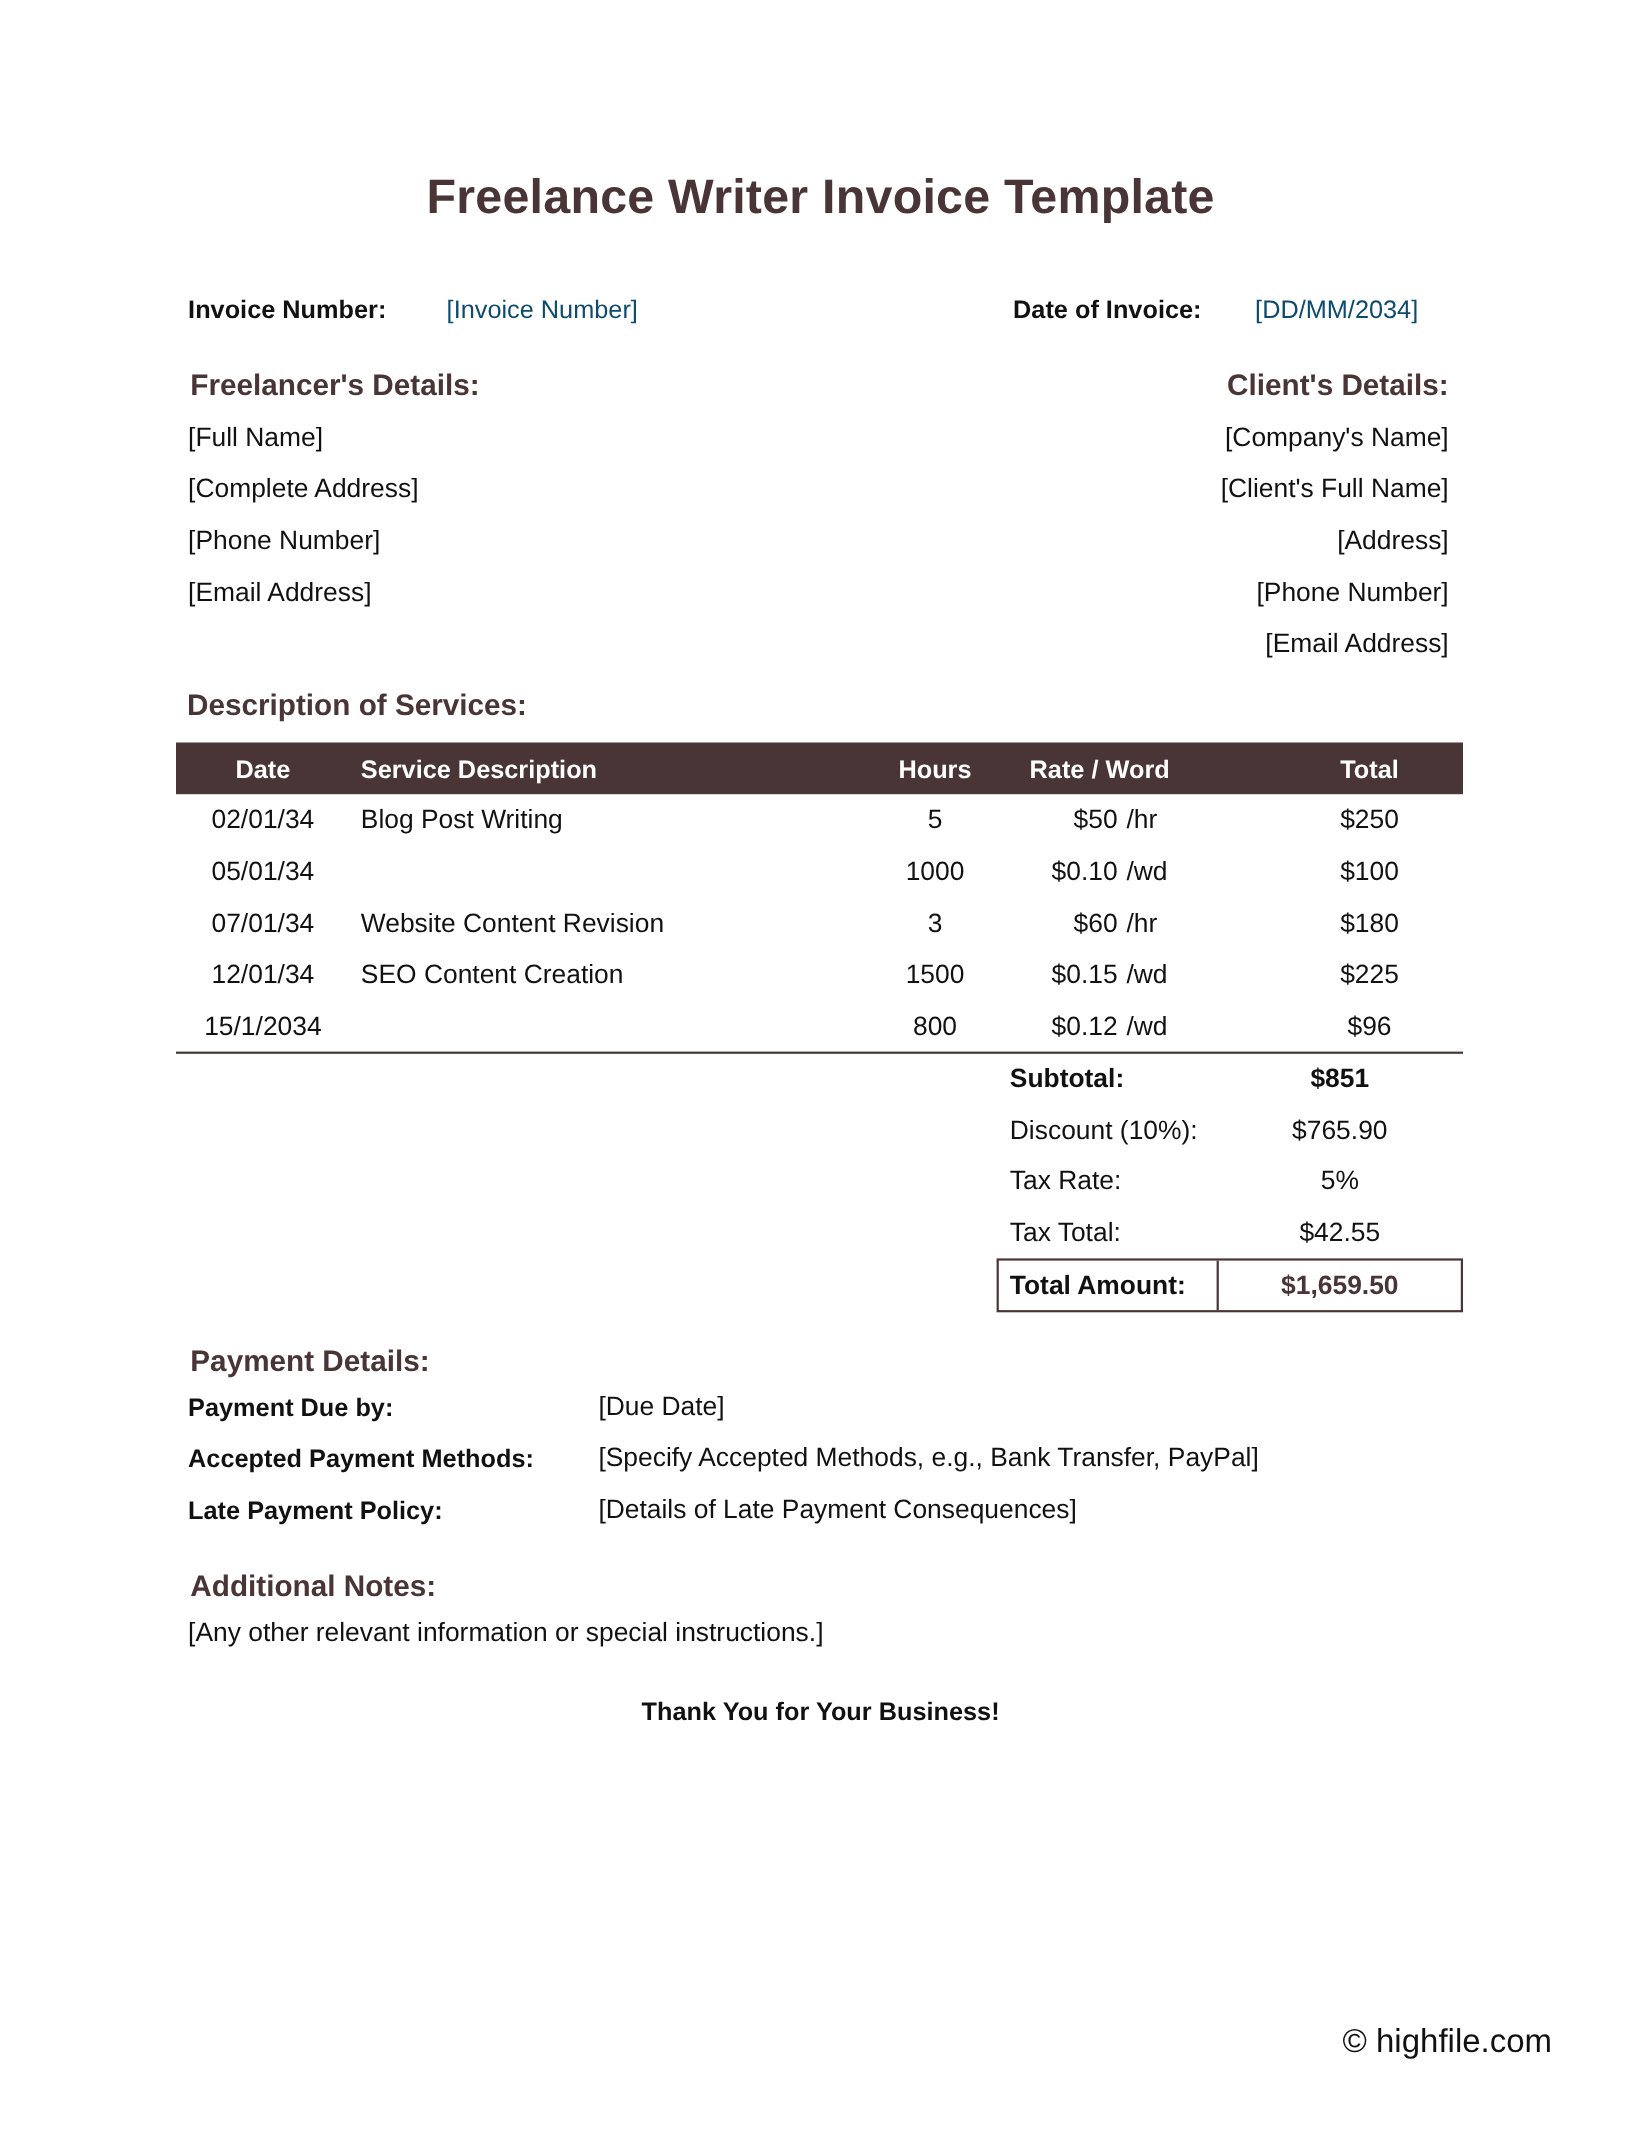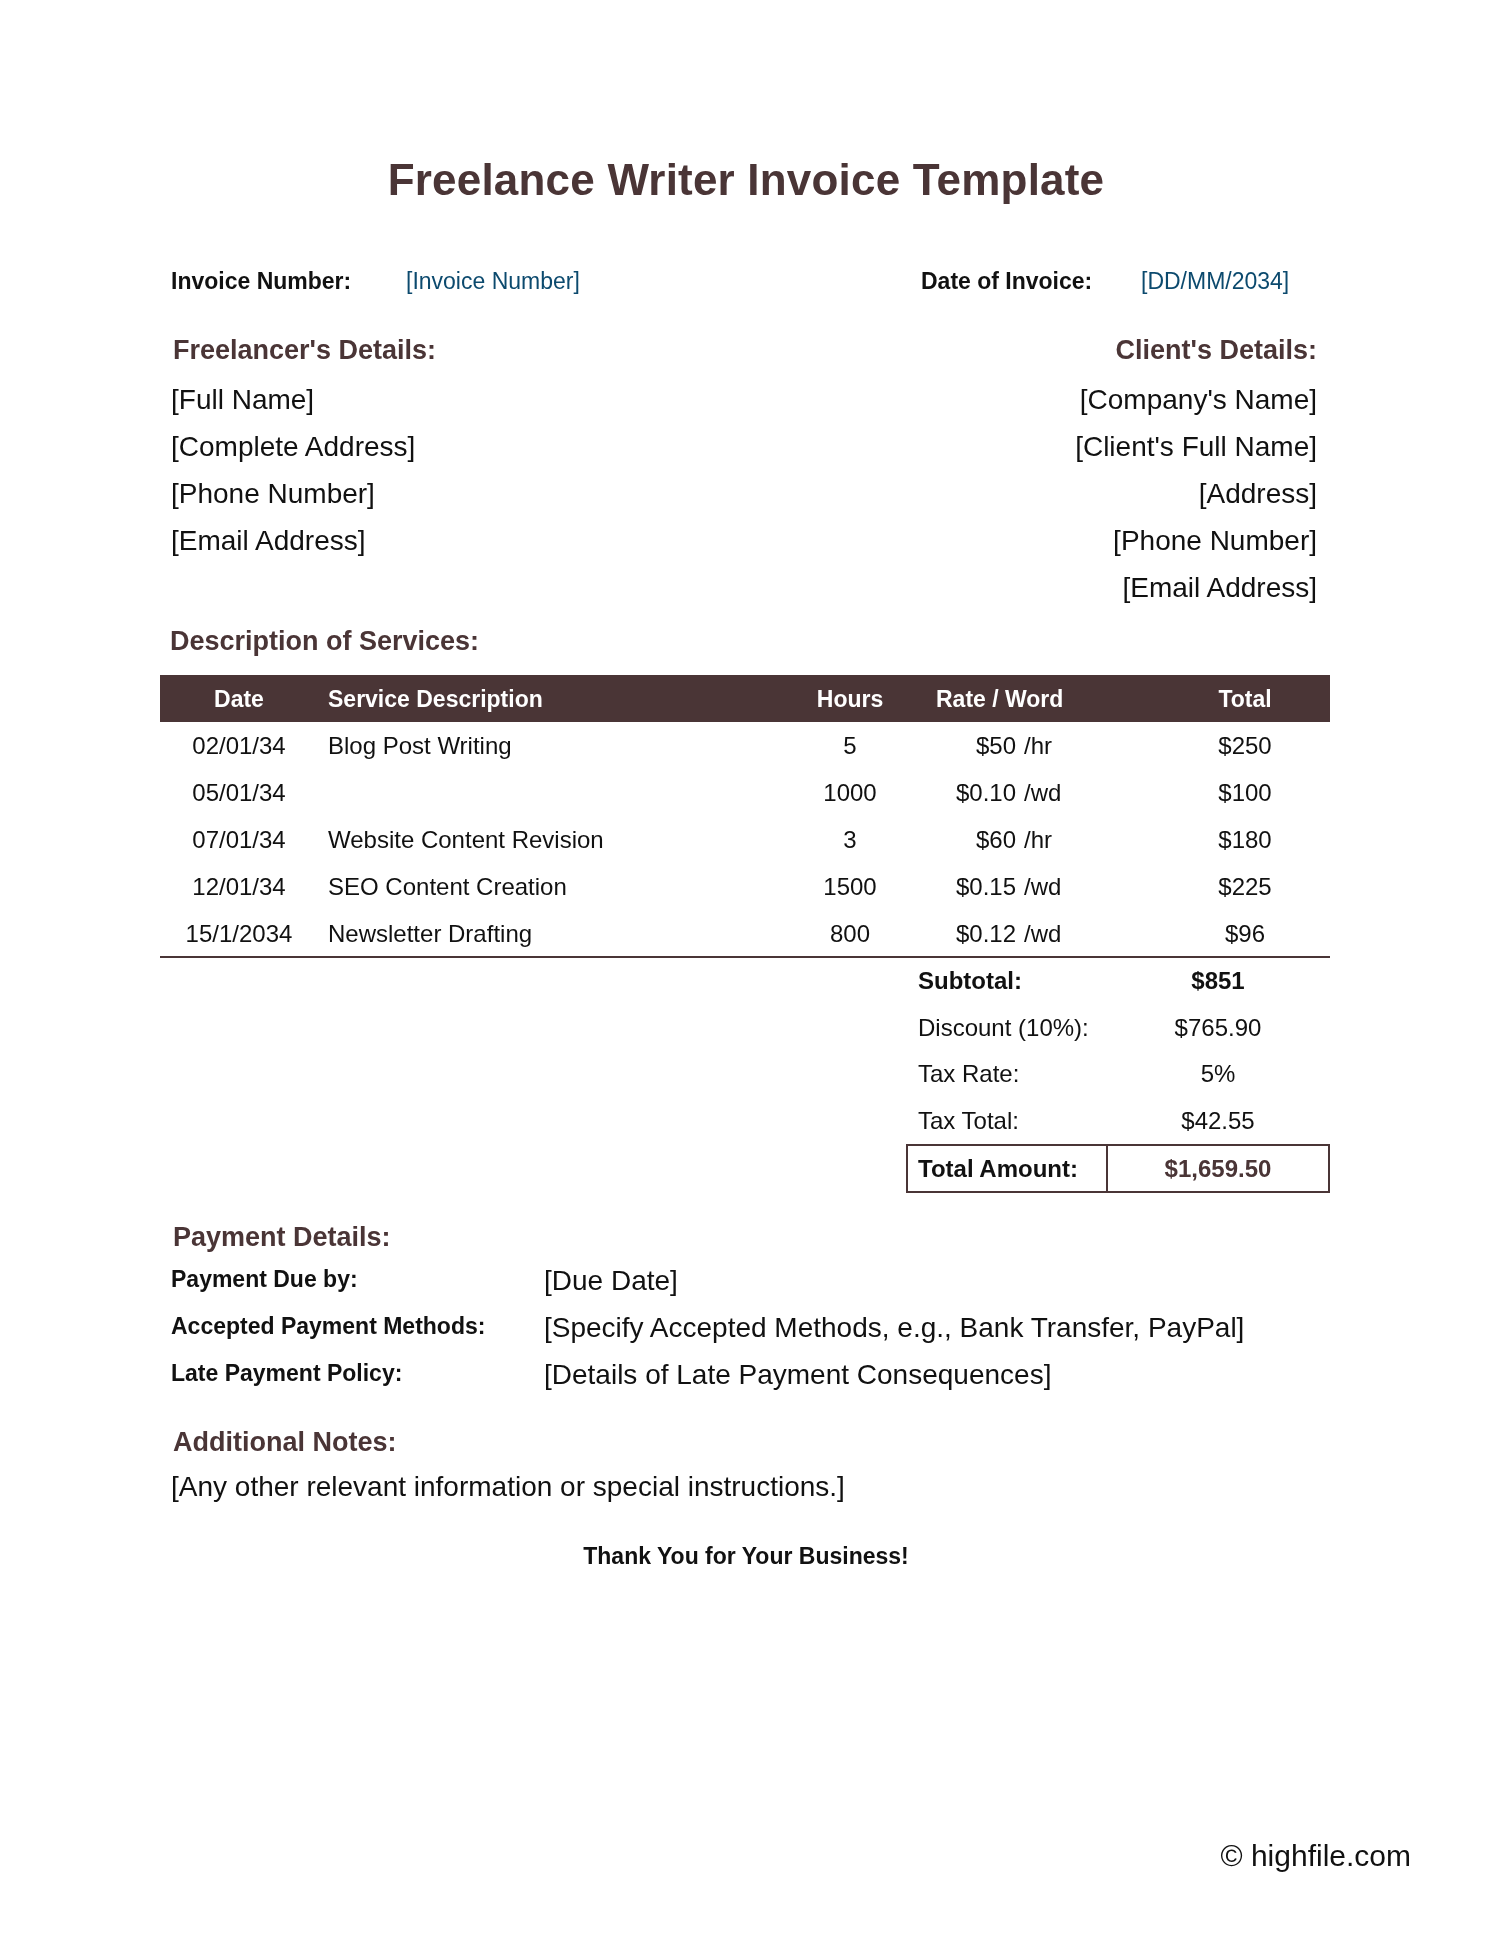--- a/index.html
+++ b/index.html
@@ -3,21 +3,21 @@
 <meta charset="utf-8">
 <style>
   html, body { margin: 0; padding: 0; background: #ffffff; }
   body { width: 1500px; height: 1941px; position: relative; overflow: hidden;
          font-family: "Liberation Sans", "DejaVu Sans", sans-serif; color: #111; }
   .abs { position: absolute; white-space: nowrap; }
   .title { left: 0; width: 1492px; top: 155px; text-align: center; font-size: 44px; font-weight: bold; color: #4a3536; letter-spacing: 0.2px; }
   .lbl { font-size: 23px; font-weight: bold; color: #111; }
   .val { font-size: 23px; color: #0c4a6e; }
   .sec { font-size: 27px; font-weight: bold; color: #4a3536; }
-  .line { font-size: 28px; color: #111; }
+  .line { font-size: 24px; color: #111; }
   .right { text-align: right; }
 
   .thead { position: absolute; left: 160px; width: 1170px; top: 675px; height: 47px; background: #4a3536; }
   .th { position: absolute; top: 0; height: 47px; line-height: 49px; color: #fff; font-size: 23px; font-weight: bold; }
   .row { position: absolute; left: 160px; width: 1170px; height: 47px; }
   .cell { position: absolute; top: 0; height: 47px; line-height: 47px; font-size: 24px; color: #111; white-space: nowrap; }
   .c-date { left: 0; width: 158px; text-align: center; }
   .c-desc { left: 168px; width: 420px; }
   .c-hours { left: 620px; width: 140px; text-align: center; }
   .c-rate { left: 760px; width: 200px; }
@@ -91,21 +91,20 @@
     </div>
     <div class="row" style="top: 863px;">
       <div class="cell c-date">12/01/34</div>
       <div class="cell c-desc">SEO Content Creation</div>
       <div class="cell c-hours">1500</div>
       <div class="cell c-rate"><span class="rate-amt">$0.15</span><span class="rate-unit">/wd</span></div>
       <div class="cell c-total">$225</div>
     </div>
     <div class="row" style="top: 910px;">
       <div class="cell c-date">15/1/2034</div>
-      <div class="cell c-desc">Newsletter Drafting</div>
       <div class="cell c-hours">800</div>
       <div class="cell c-rate"><span class="rate-amt">$0.12</span><span class="rate-unit">/wd</span></div>
       <div class="cell c-total">$96</div>
     </div>
   </div>
 <div class="tbl-bottom"></div>
 
 <div class="tot-row" style="top:957px;">
   <div class="tot-lbl bold">Subtotal:</div>
   <div class="tot-val bold">$851</div>

